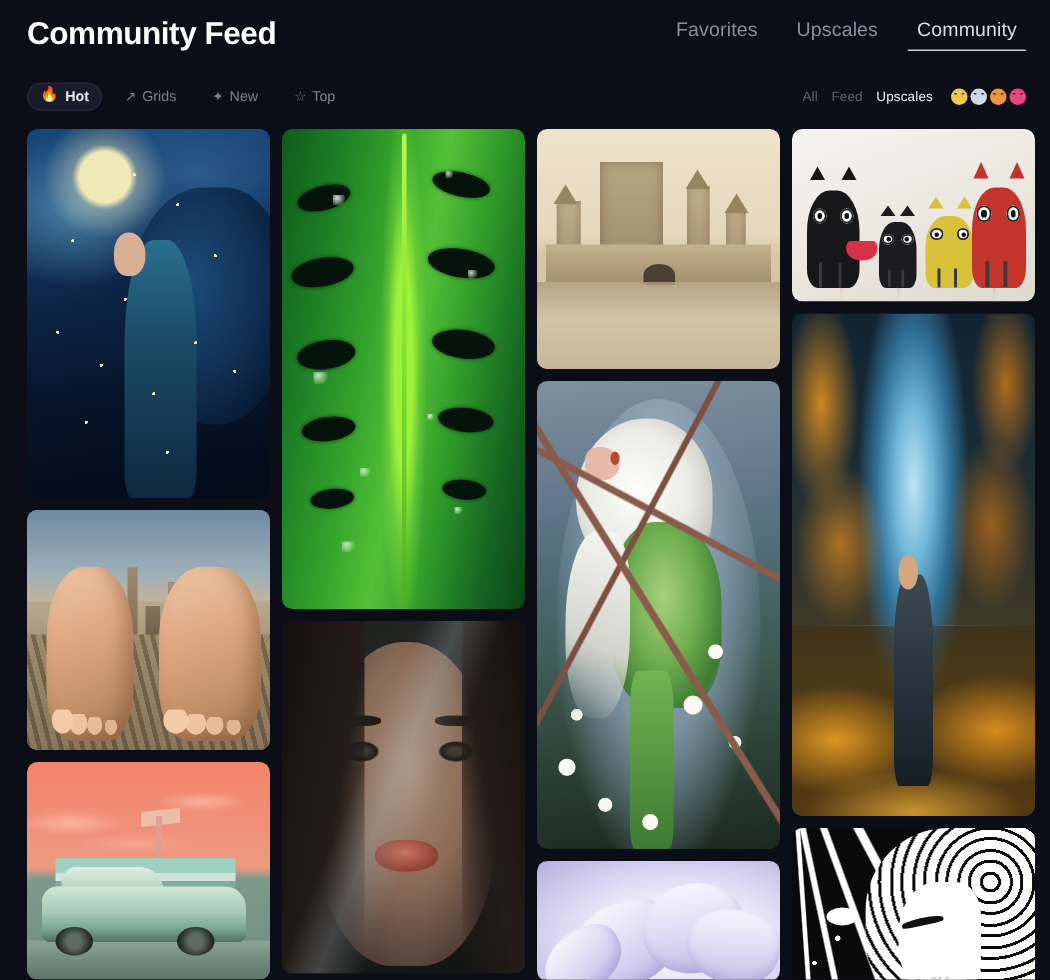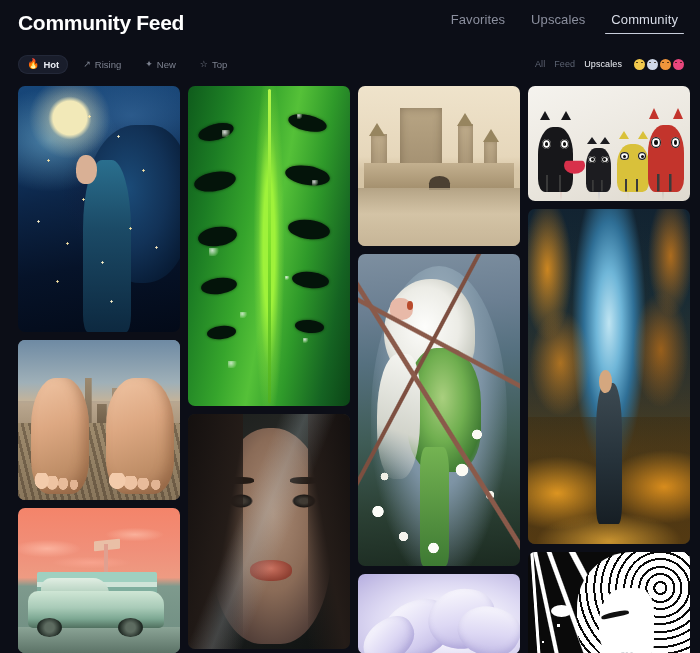--- a/index.html
+++ b/index.html
@@ -412,21 +412,21 @@
 
   <div class="filterbar">
 
     <div class="filters-left">
       <div class="chip active">
         <span class="ic">🔥</span>
         <span>Hot</span>
       </div>
       <div class="chip">
         <span class="ic">↗</span>
-        <span>Rising</span>
+        <span>Grids</span>
       </div>
       <div class="chip">
         <span class="ic">✦</span>
         <span>New</span>
       </div>
       <div class="chip">
         <span class="ic">☆</span>
         <span>Top</span>
       </div>
     </div>

